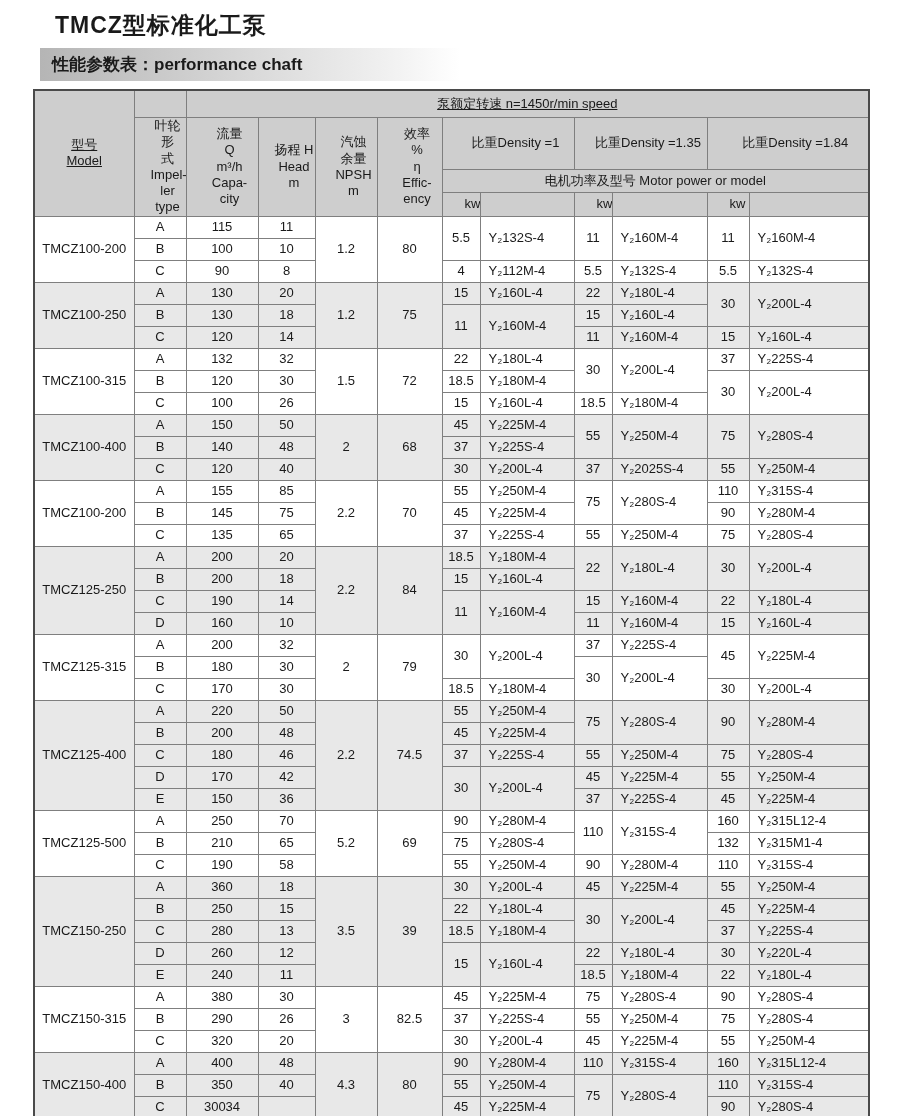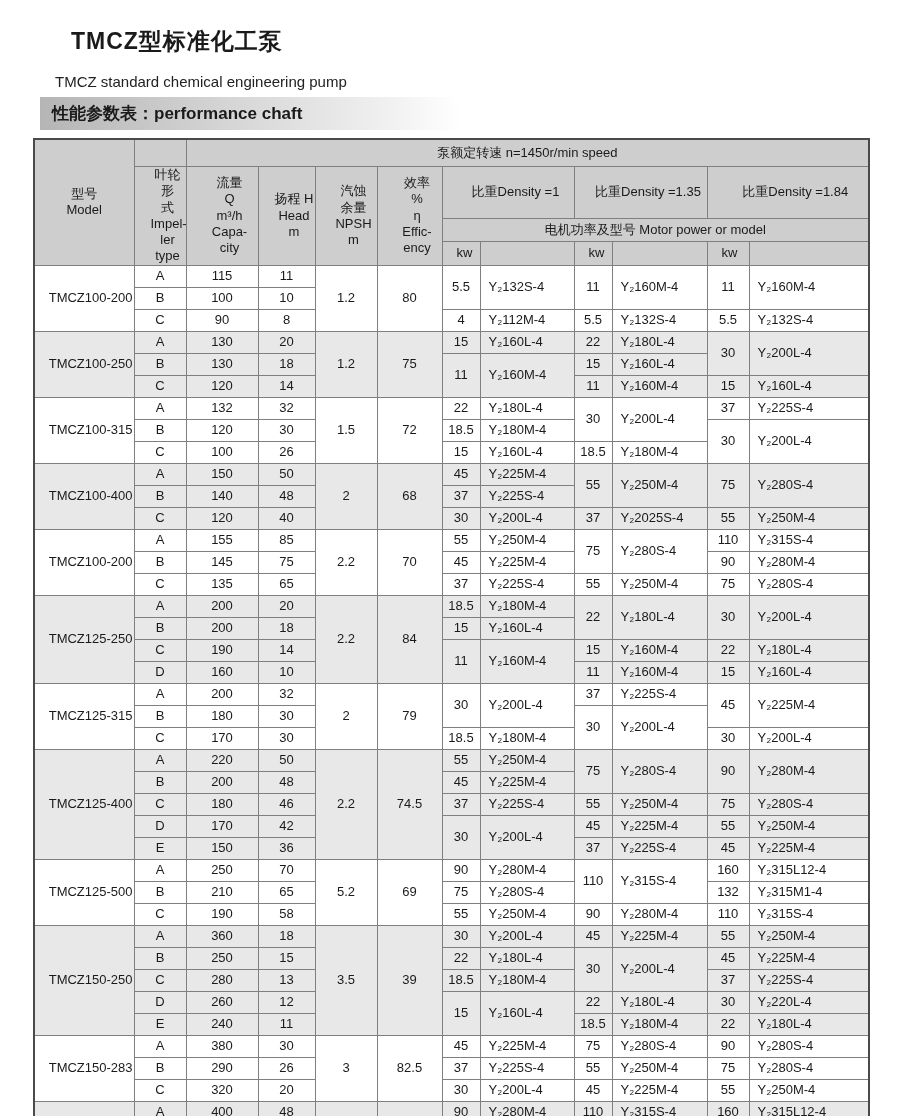--- a/index.html
+++ b/index.html
@@ -2,21 +2,21 @@
 <html><head>
 <meta charset="utf-8">
 <style>
   html,body{margin:0;padding:0;}
   body{
     width:900px;height:1116px;background:#ffffff;
     font-family:"Liberation Sans","DejaVu Sans",sans-serif;
     color:#1a1a1a;position:relative;
   }
   .title-block{padding:10px 0 0 55px;}
-  .title-cn{font-size:23px;font-weight:bold;margin:16px;letter-spacing:1px;}
+  .title-cn{font-size:23px;font-weight:bold;margin:0;letter-spacing:1px;}
   .title-en{font-size:15px;margin:1px 0 0 0;color:#222;}
   .section-bar{
     margin:7px 0 8px 40px;width:408px;
     background:linear-gradient(to right,#b5b5b5,#f2f2f2 85%,#ffffff);
     font-size:17px;font-weight:bold;padding:5px 0 5px 12px;
   }
   table.perf{
     border-collapse:collapse;table-layout:fixed;
     width:835px;margin-left:33px;
     border:2px solid #4a4a4a;
@@ -24,34 +24,33 @@
   .perf th,.perf td{
     border:1px solid #7f7f7f;
     font-size:13px;text-align:center;padding:0 1px;
     overflow:hidden;
   }
   .perf thead th{
     background:#cecece;font-weight:normal;
     white-space:pre-line;line-height:1.25;
   }
   .perf td{height:21px;line-height:1.05;}
-  .band-row th{height:26px;}
+  .band-row th{height:26px;text-decoration:underline;}
   .density-row th{height:48px;padding-left:16px;}
   .motor-row th{height:21px;text-align:center;}
-  .kw-row th{height:21px;text-align:left;padding-left:14px;margin-top:28px;}
+  .kw-row th{height:21px;text-align:left;padding-left:22px;margin-top:28px;}
   .perf td.shade{background:#e8e8e8;}
   .perf td.motor-cell{text-align:left;padding-left:8px;}
-  .perf td.model-cell{font-size:13px;text-align:right;}
+  .perf td.model-cell{font-size:13px;}
 </style>
 </head>
 <body>
 
 <div class="title-block">
   <h1 class="title-cn">TMCZ型标准化工泵</h1>
-  <p class="title-en">TMCZ standard chemical engineering pump</p>
 </div>
 <div class="section-bar">性能参数表：performance chaft</div>
 
 <table class="perf">
   <colgroup>
     <col style="width:100px">
       <col style="width:52px">
       <col style="width:72px">
       <col style="width:57px">
     <col style="width:62px">
@@ -471,21 +470,21 @@
       <tr>
         <td class="shade">E</td>
         <td class="shade">240</td>
         <td class="shade">11</td>
         <td class="kw-cell shade">18.5</td>
         <td class="motor-cell shade">Y₂180M-4</td>
         <td class="kw-cell shade">22</td>
         <td class="motor-cell shade">Y₂180L-4</td>
       </tr>
       <tr>
-        <td class="model-cell" rowspan="3">TMCZ150-283</td>
+        <td class="model-cell" rowspan="3">TMCZ150-315</td>
         <td>A</td>
         <td>380</td>
         <td>30</td>
         <td rowspan="3">3</td>
         <td rowspan="3">82.5</td>
         <td class="kw-cell">45</td>
         <td class="motor-cell">Y₂225M-4</td>
         <td class="kw-cell">75</td>
         <td class="motor-cell">Y₂280S-4</td>
         <td class="kw-cell">90</td>

